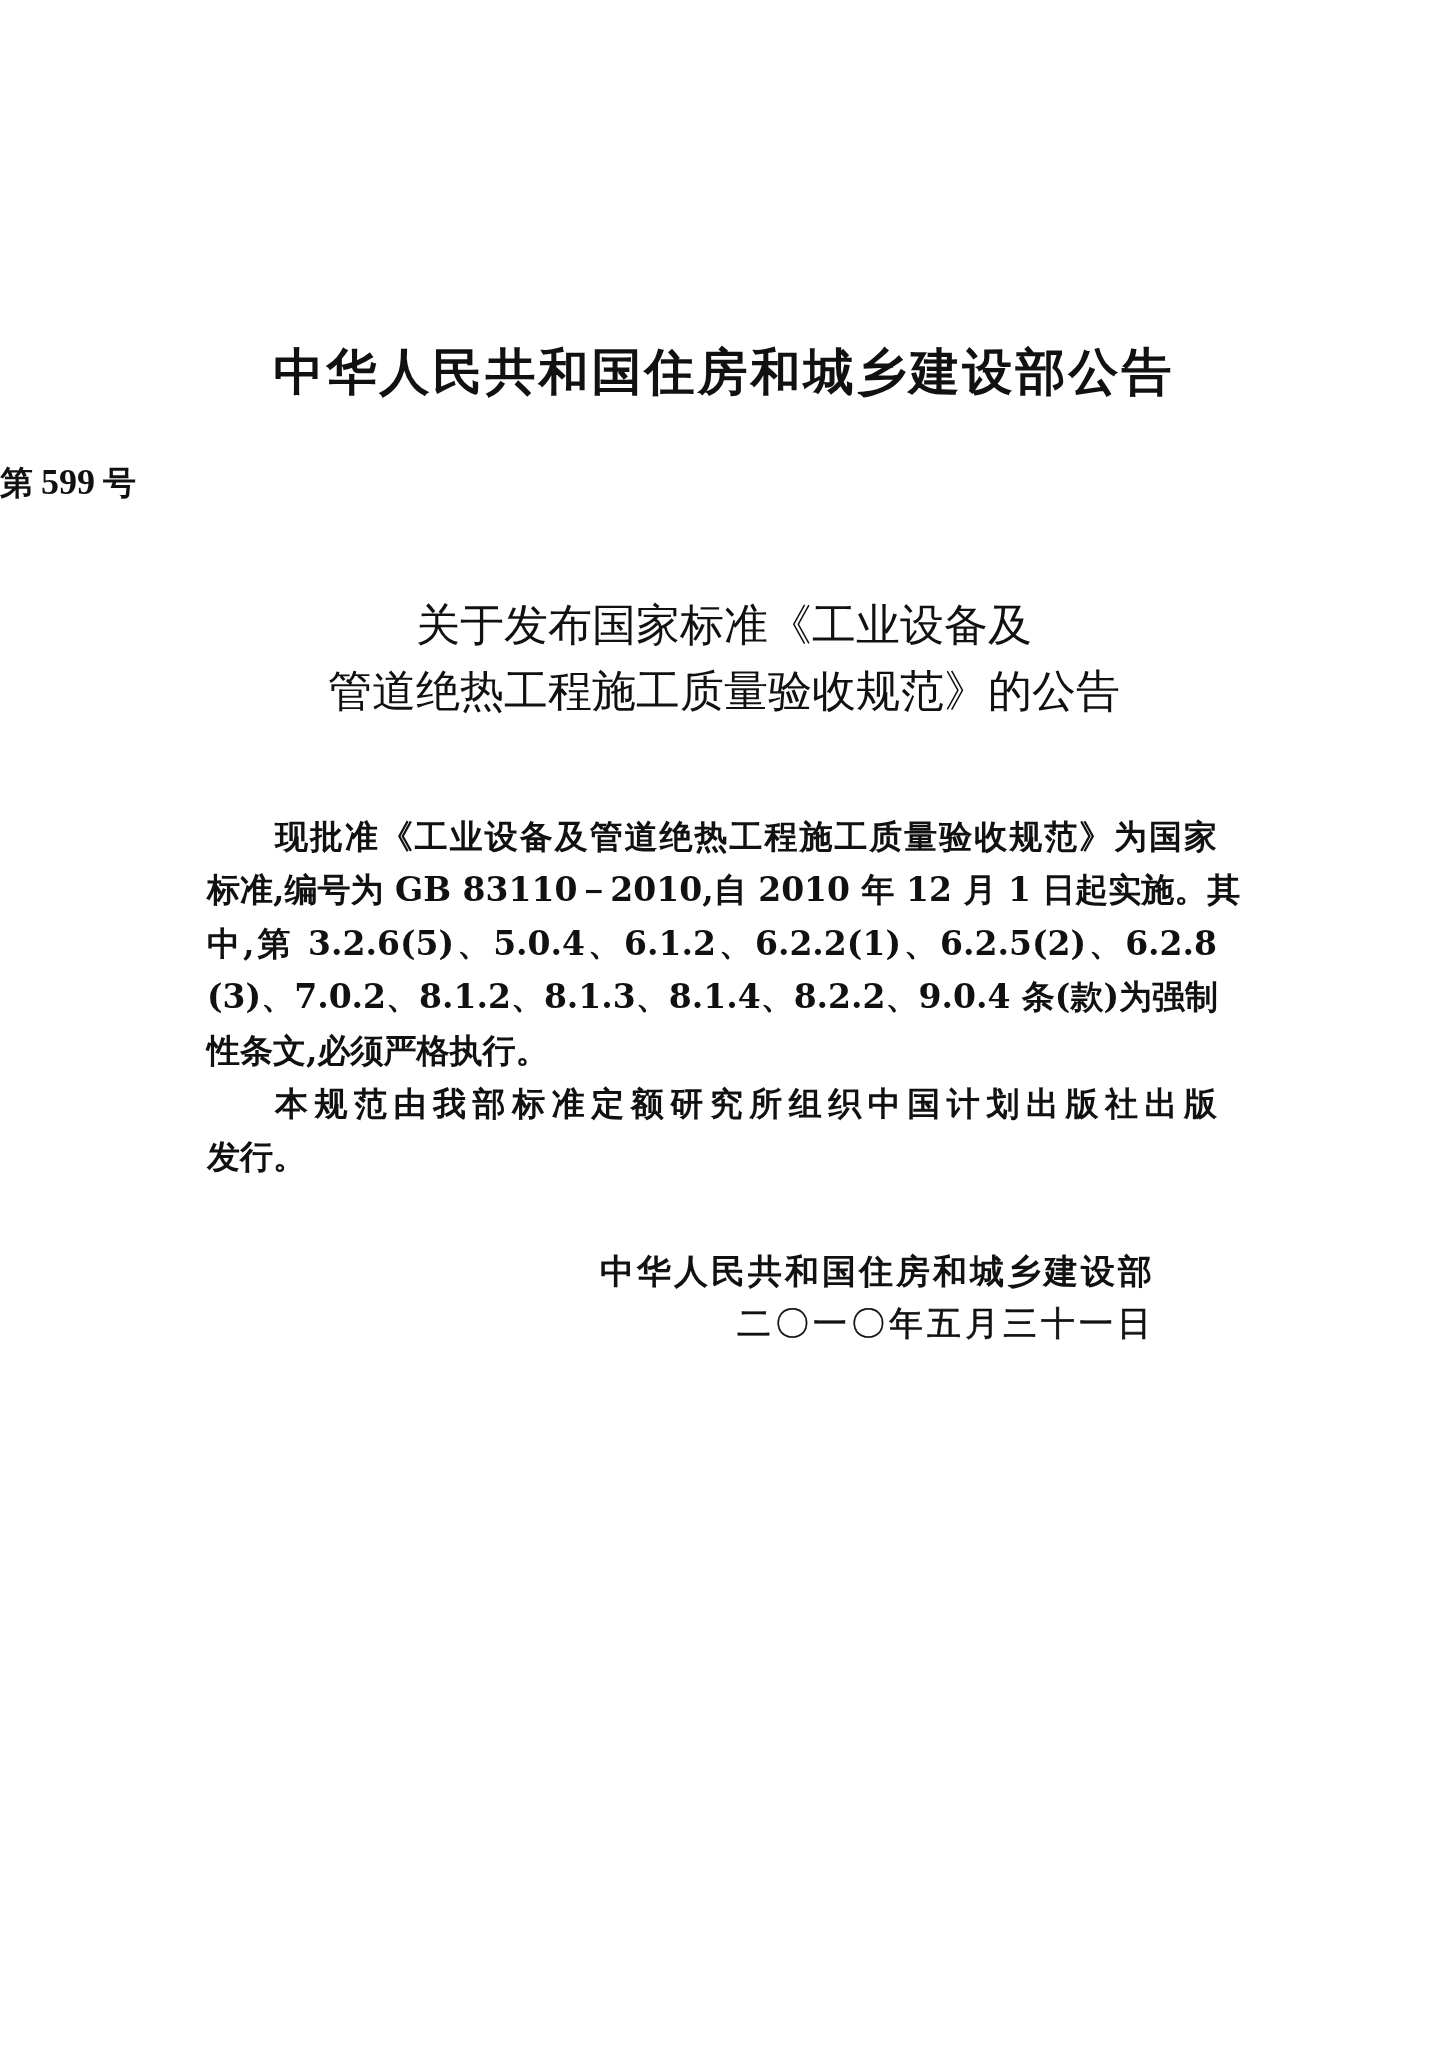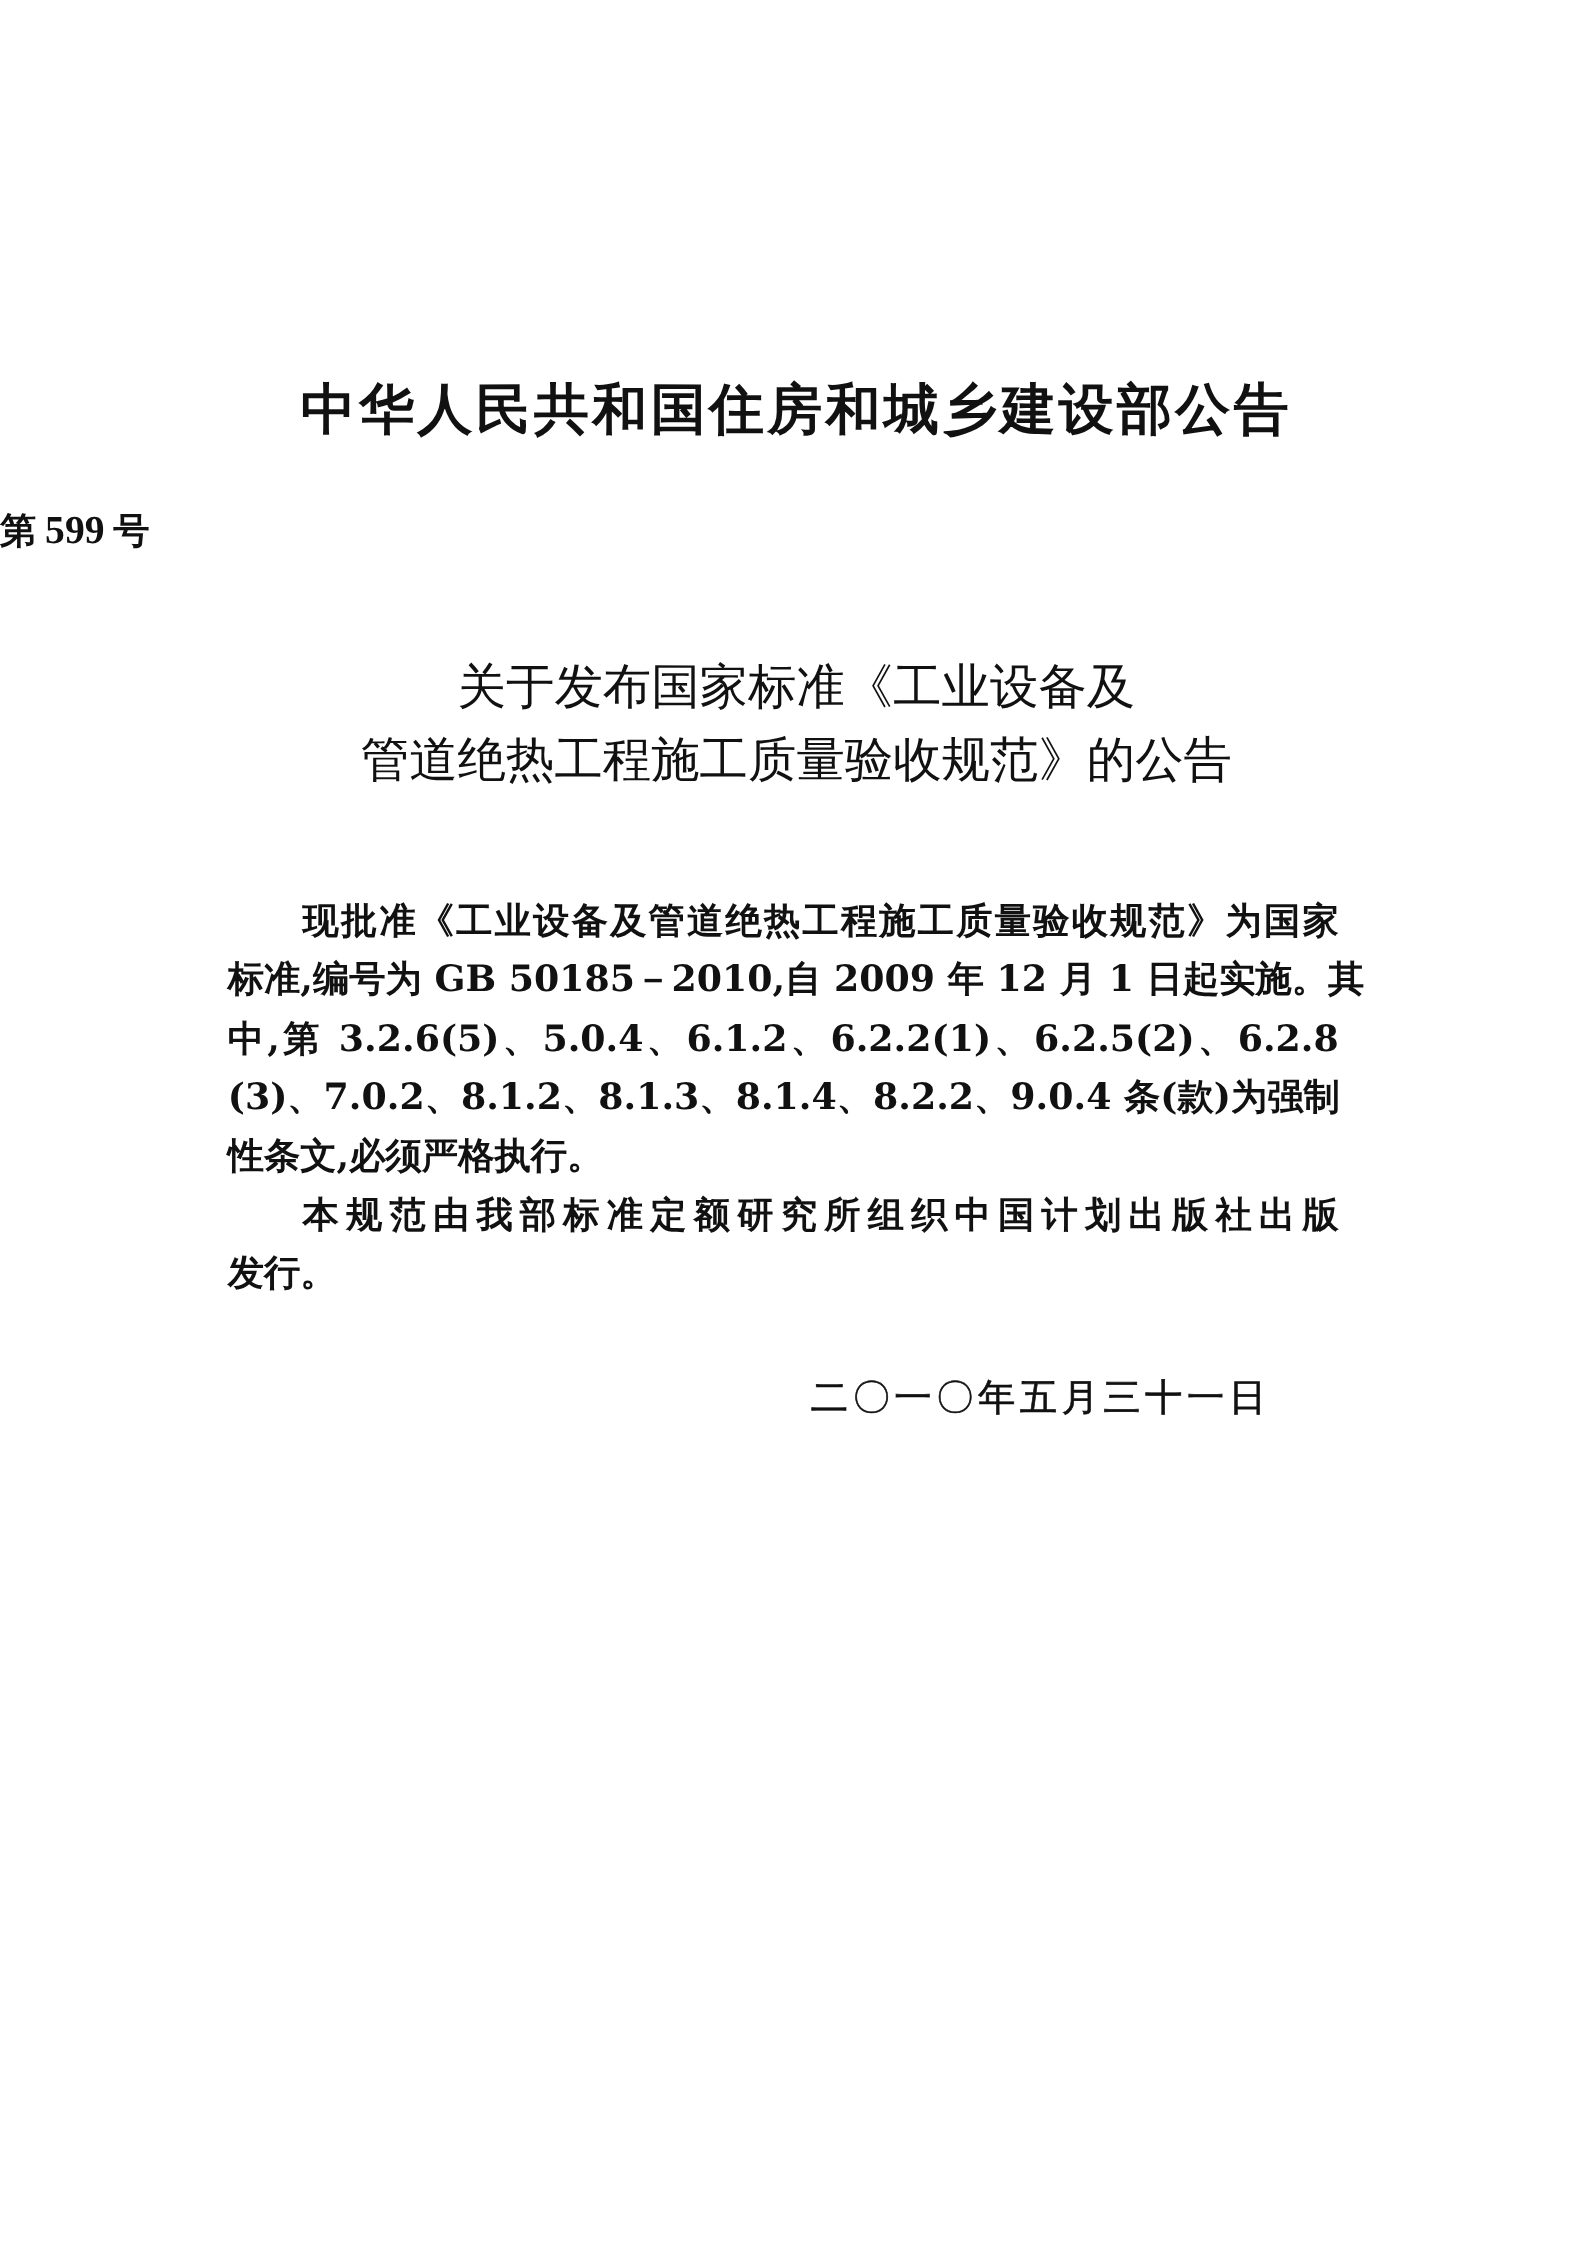--- a/index.html
+++ b/index.html
@@ -122,28 +122,29 @@
   </div>
 
   <div class="subtitle">
     <span class="line">关于发布国家标准《工业设备及</span>
     <span class="line">管道绝热工程施工质量验收规范》的公告</span>
   </div>
 
   <div class="body-text">
     <div>
       <span class="line indent">现批准《工业设备及管道绝热工程施工质量验收规范》为国家</span>
-      <span class="line">标准,编号为 GB 50185－2010,自 2009 年 12 月 1 日起实施。其</span>
+      <span class="line">标准,编号为 GB 83110－2010,自 2010 年 12 月 1 日起实施。其</span>
       <span class="line">中,第 3.2.6(5)、5.0.4、6.1.2、6.2.2(1)、6.2.5(2)、6.2.8</span>
       <span class="line">(3)、7.0.2、8.1.2、8.1.3、8.1.4、8.2.2、9.0.4 条(款)为强制</span>
       <span class="line last">性条文,必须严格执行。</span>
     </div>
     <div>
       <span class="line indent">本规范由我部标准定额研究所组织中国计划出版社出版</span>
       <span class="line last">发行。</span>
     </div>
   </div>
 
   <div class="signature">
+    <span class="line org">中华人民共和国住房和城乡建设部</span>
     <span class="line date">二〇一〇年五月三十一日</span>
   </div>
 
 </div>
 
 </body></html>

